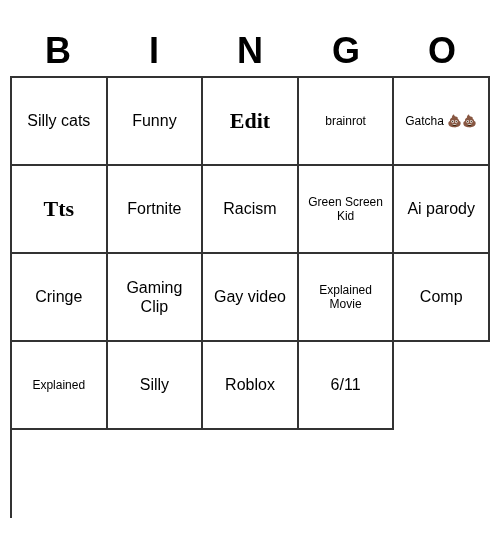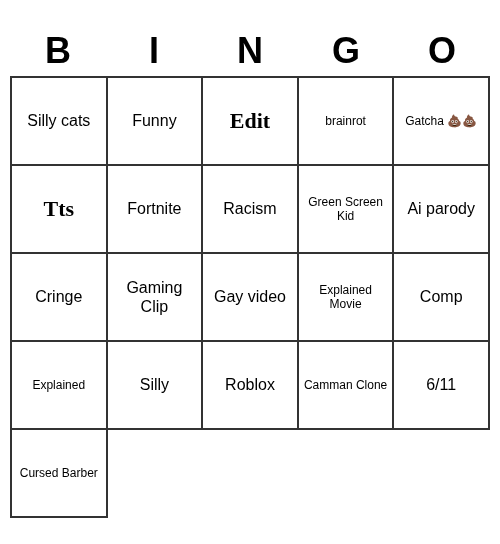--- a/index.html
+++ b/index.html
@@ -144,23 +144,17 @@
       </div>
       <div class="bingo-cell small-text">
         <div class="cell-inner">Explained</div>
       </div>
       <div class="bingo-cell medium-text">
         <div class="cell-inner">Silly</div>
       </div>
       <div class="bingo-cell medium-text">
         <div class="cell-inner">Roblox</div>
       </div>
-      <div class="bingo-cell small-text">
-        <div class="cell-inner">Camman Clone</div>
-      </div>
       <div class="bingo-cell medium-text">
         <div class="cell-inner">6/11</div>
-      </div>
-      <div class="bingo-cell small-text">
-        <div class="cell-inner">Cursed Barber</div>
       </div>
     </div>
 </div>
 
 </body></html>

